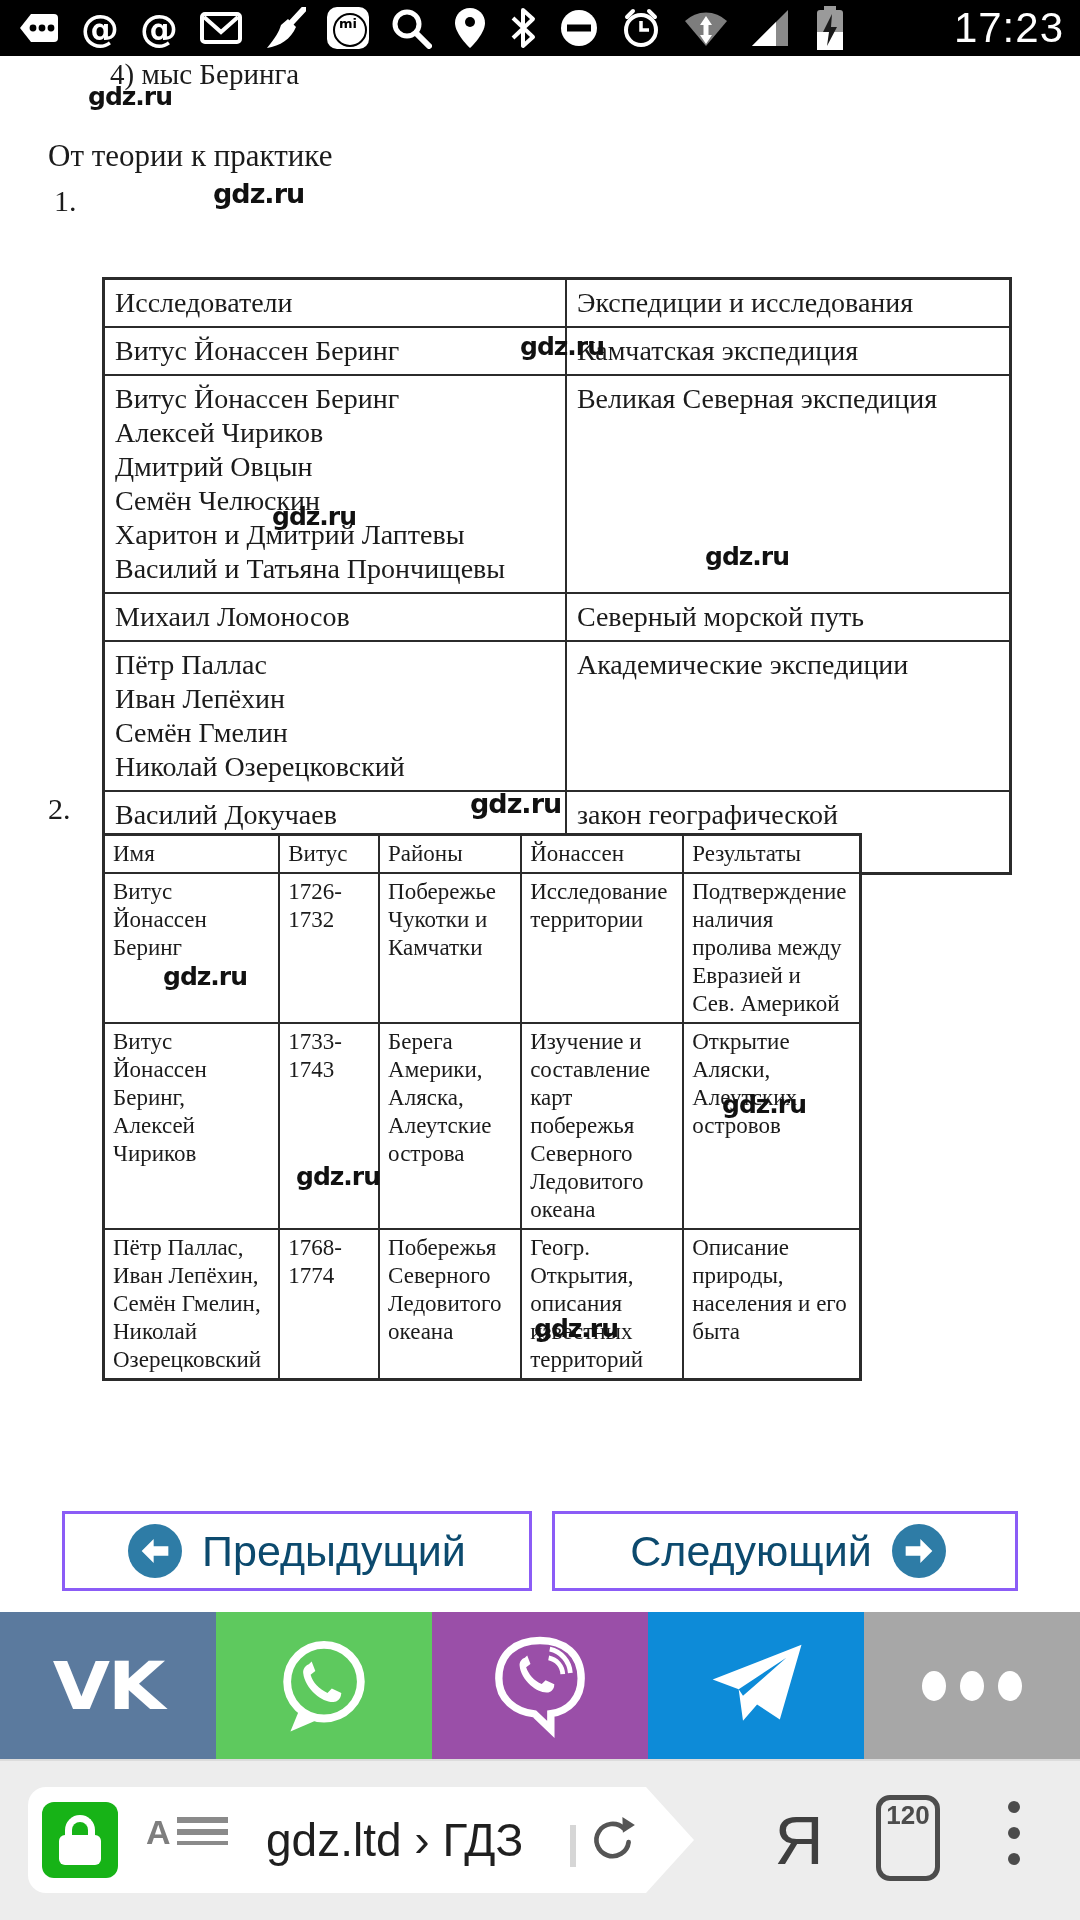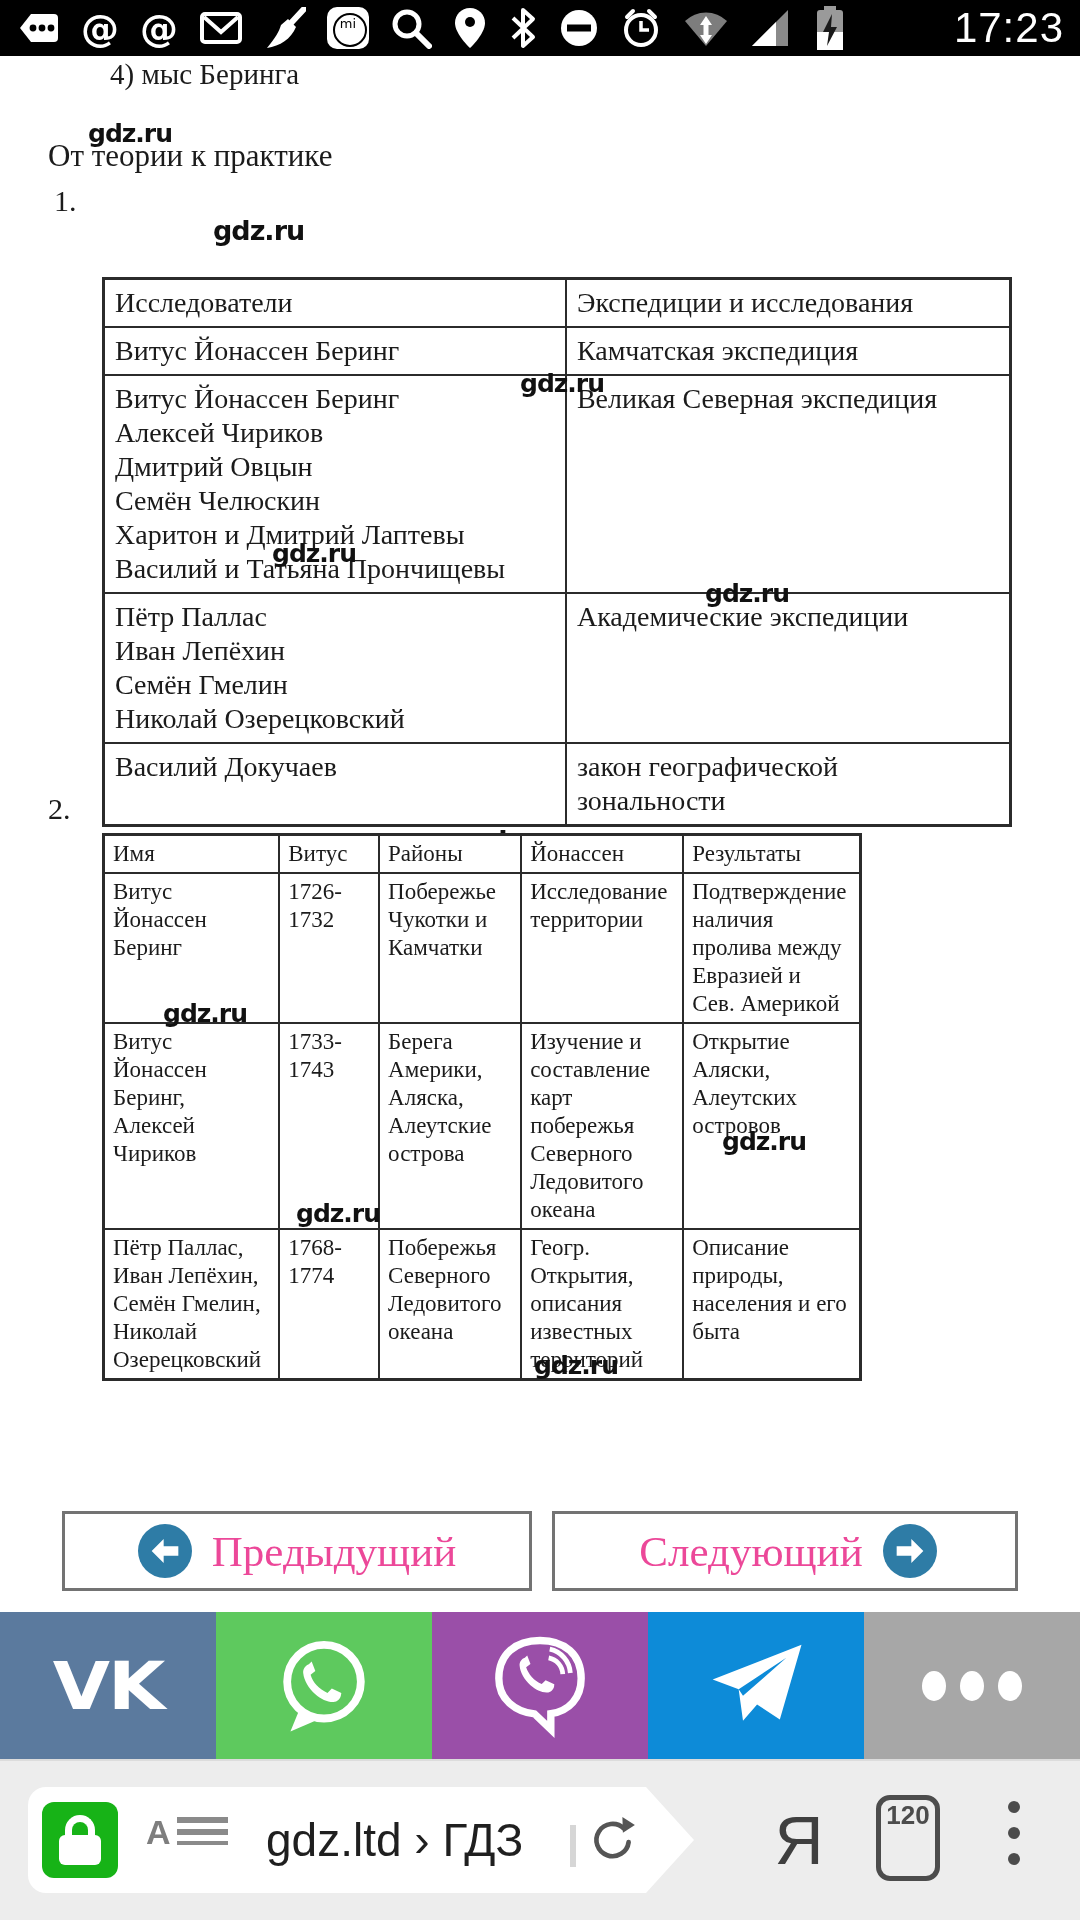--- a/index.html
+++ b/index.html
@@ -7,32 +7,32 @@
           font-family:"Liberation Serif",serif;margin:0 auto;}
 
   
   .status-bar{position:absolute;top:0;left:0;width:1080px;height:56px;background:#000;
               display:flex;align-items:center;gap:21px;padding:0 16px;box-sizing:border-box;z-index:5;}
   .sicon{display:inline-flex;align-items:center;justify-content:center;height:44px;position:relative;}
   .at-glyph{color:#fff;font-family:"DejaVu Sans",sans-serif;font-weight:700;font-size:38px;line-height:44px;}
   .mi-wrap{width:42px;height:42px;background:#fff;border-radius:10px;position:relative;}
   .mi-wrap .mi-circle{position:absolute;left:6px;top:6px;width:30px;height:30px;border:2.5px solid #000;border-radius:50%;}
   .mi-wrap .mi-text{position:absolute;left:0;top:9px;width:42px;text-align:center;
-                    font-family:"DejaVu Sans",sans-serif;font-size:13px;font-weight:400;color:#000;}
+                    font-family:"DejaVu Sans",sans-serif;font-size:13px;font-weight:700;color:#000;}
   .status-time{margin-left:auto;color:#fff;font-family:"Liberation Sans",sans-serif;font-size:42px;letter-spacing:1px;}
 
   
   .page{position:absolute;top:56px;left:0;width:1080px;height:1864px;background:#fff;z-index:1;color:#1b1b1b;}
   .answer-line{position:absolute;left:110px;top:2px;font-size:29px;}
   .section-title{position:absolute;left:48px;top:82px;font-size:31px;}
   .item-label{position:absolute;font-size:30px;}
   .item-1{left:54px;top:128px;}
   .item-2{left:48px;top:736px;}
   .wm{position:absolute;font-family:"DejaVu Sans",sans-serif;font-weight:700;font-size:25px;
-      letter-spacing:-1px;color:#111;white-space:nowrap;margin-top:37px;}
+      letter-spacing:-1px;color:#111;white-space:nowrap;}
   .wm-a{left:88px;top:26px;}
   .wm-b{left:213px;top:122px;font-size:27px;}
   .wm-c{left:520px;top:276px;}
   .wm-d{left:272px;top:446px;}
   .wm-e{left:705px;top:486px;}
   .wm-f{left:470px;top:732px;font-size:27px;}
   .wm-g{left:163px;top:906px;}
   .wm-h{left:296px;top:1106px;}
   .wm-i{left:722px;top:1034px;}
   .wm-j{left:534px;top:1258px;}
@@ -40,23 +40,23 @@
   table.doc-table{border-collapse:collapse;position:absolute;background:#fff;}
   table.doc-table th,table.doc-table td{border:2px solid #2b2b2b;vertical-align:top;
       font-weight:normal;text-align:left;white-space:pre-line;}
   .t1{left:102px;top:221px;width:910px;border:3px solid #2b2b2b;}
   .t1 th,.t1 td{font-size:28px;line-height:34px;padding:6px 10px;}
   .t2{left:102px;top:777px;width:760px;border:3px solid #2b2b2b;}
   .t2 th,.t2 td{font-size:23px;line-height:28px;padding:4px 8px;}
 
   
   .nav-row{position:absolute;top:1511px;left:0;width:1080px;height:84px;z-index:2;}
-  .nav-btn{position:absolute;height:80px;background:#fff;border:3px solid #737373;color:#ec4899;
+  .nav-btn{position:absolute;height:80px;background:#fff;border:3px solid #8b5cf6;color:#0c4a6e;
            display:flex;align-items:center;justify-content:center;gap:20px;
-           font-family:Liberation Serif, serif;font-size:43px;cursor:pointer;box-sizing:border-box;}
+           font-family:Liberation Sans, sans-serif;font-size:43px;cursor:pointer;box-sizing:border-box;}
   .nav-prev{left:62px;width:470px;}
   .nav-next{left:552px;width:466px;padding-left:12px;}
   .circ{width:54px;height:54px;border-radius:50%;background:#2e7ca6;display:inline-flex;
         align-items:center;justify-content:center;flex:0 0 auto;}
   .circ svg{width:32px;height:32px;display:block;}
 
   
   .share-bar{position:absolute;top:1612px;left:0;width:1080px;height:147px;display:flex;z-index:2;}
   .share-item{flex:1 1 0;display:flex;align-items:center;justify-content:center;cursor:pointer;}
   .share-item svg{width:104px;height:104px;display:block;}
@@ -201,20 +201,24 @@
         <tr>
           <td>Витус Йонассен Беринг
 Алексей Чириков
 Дмитрий Овцын
 Семён Челюскин
 Харитон и Дмитрий Лаптевы
 Василий и Татьяна Прончищевы</td>
           <td>Великая Северная экспедиция</td>
         </tr>
         <tr>
+          <td>Михаил Ломоносов</td>
+          <td>Северный морской путь</td>
+        </tr>
+        <tr>
           <td>Пётр Паллас
 Иван Лепёхин
 Семён Гмелин
 Николай Озерецковский</td>
           <td>Академические экспедиции</td>
         </tr>
         <tr>
           <td>Василий Докучаев</td>
           <td>закон географической
 зональности</td>

